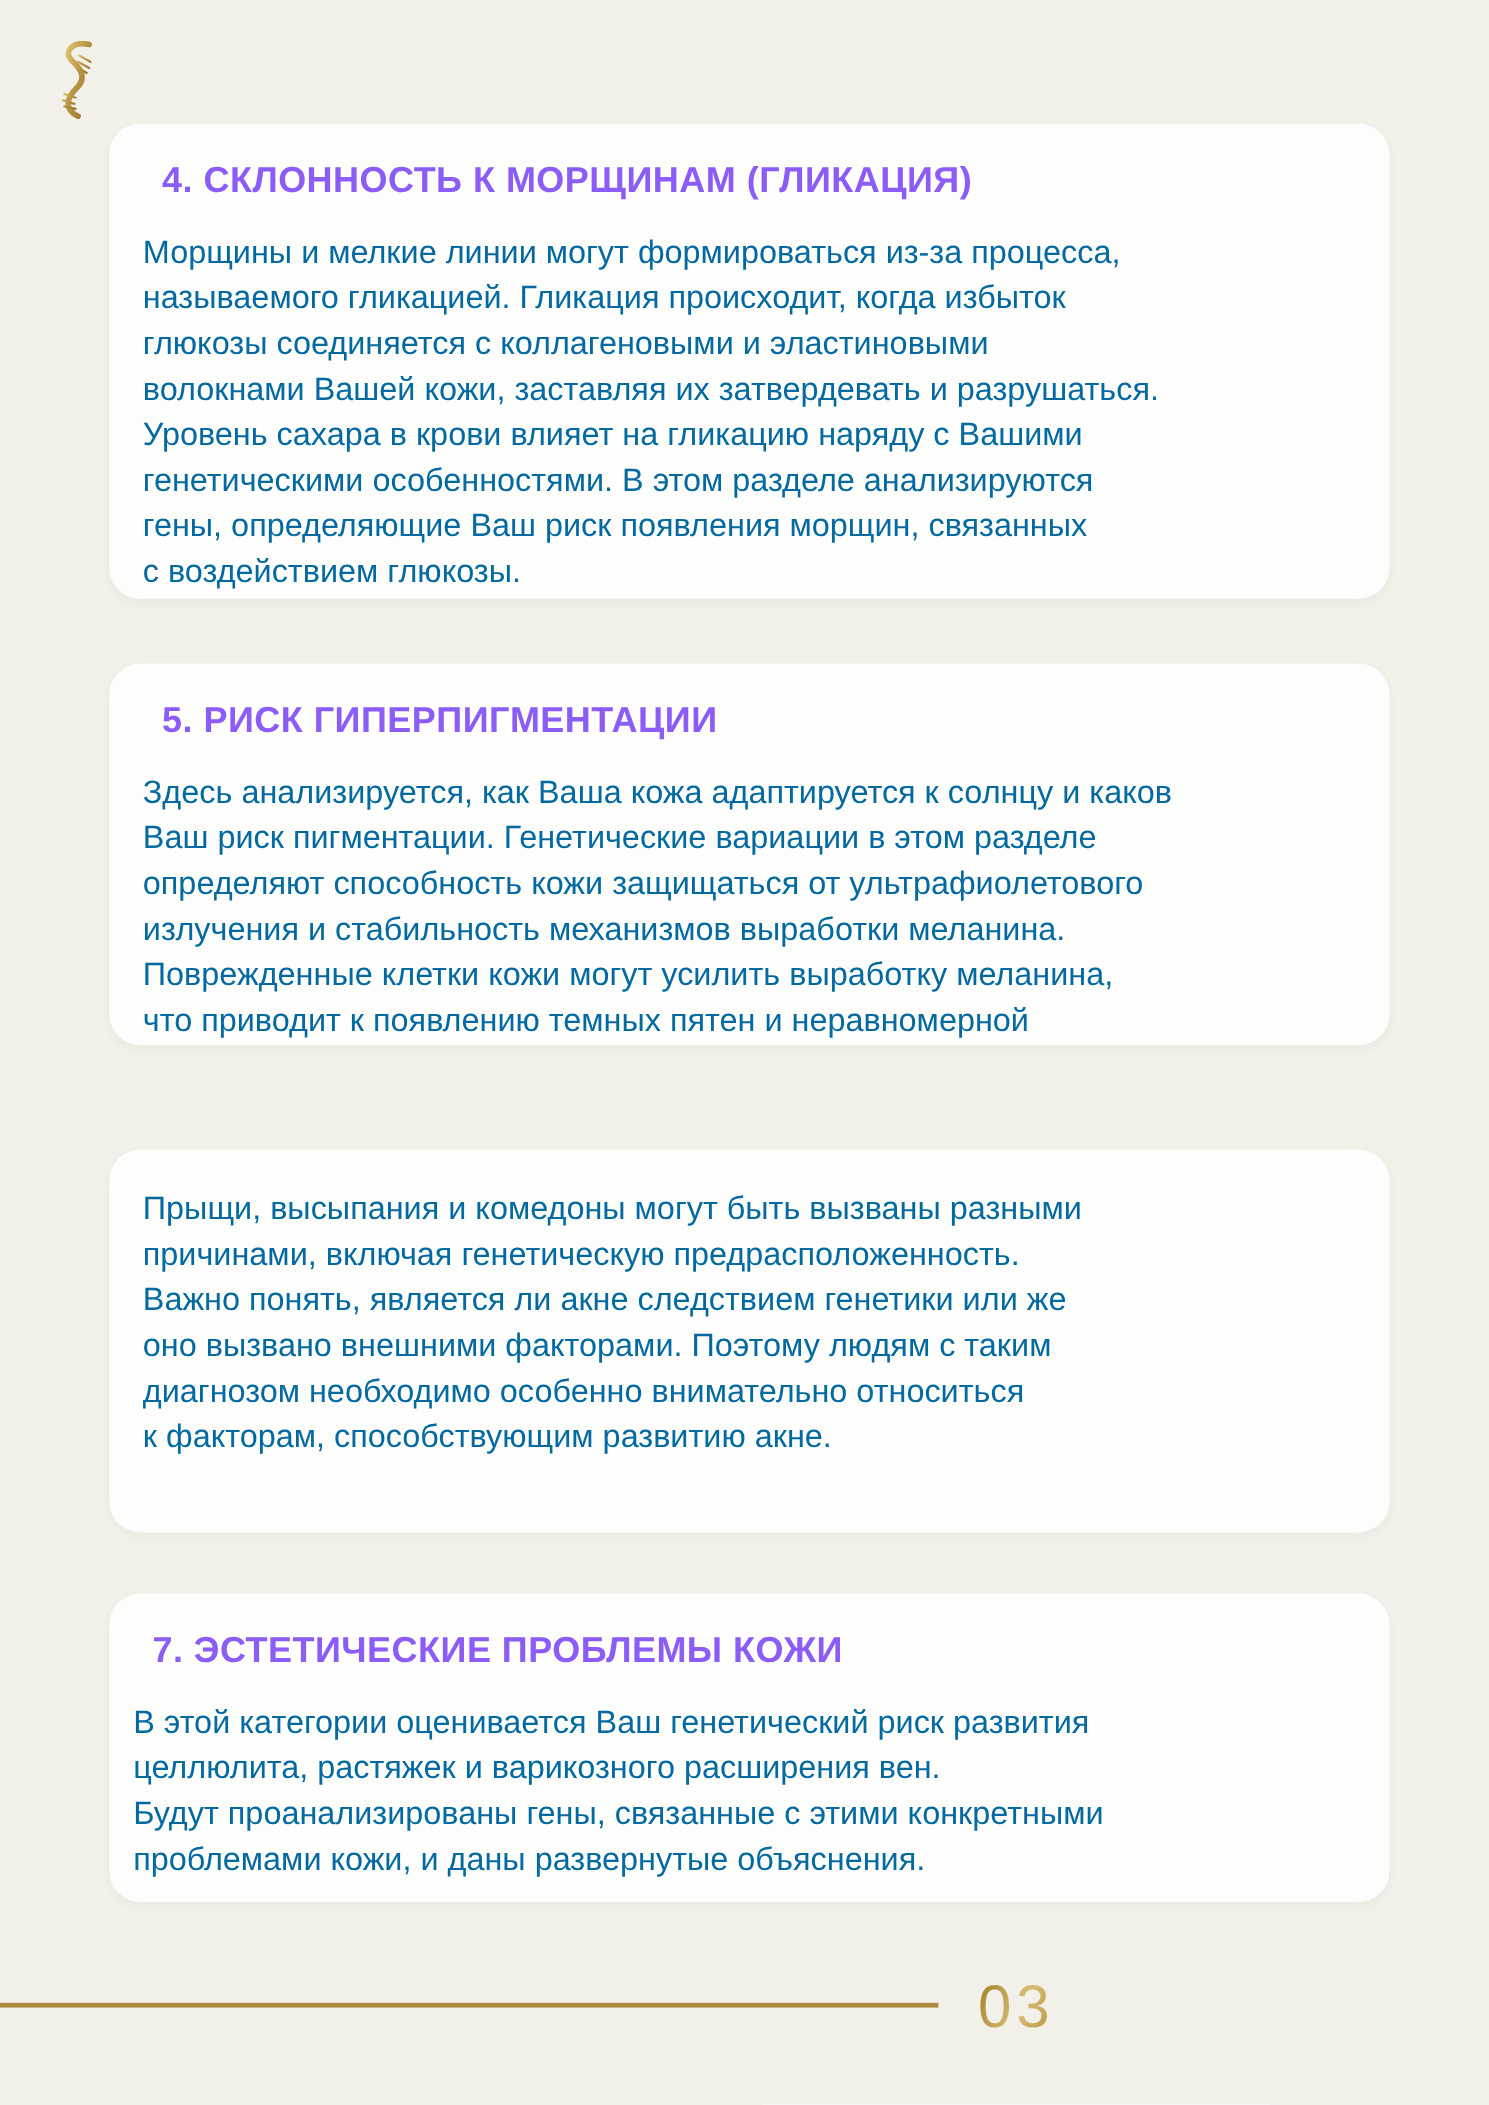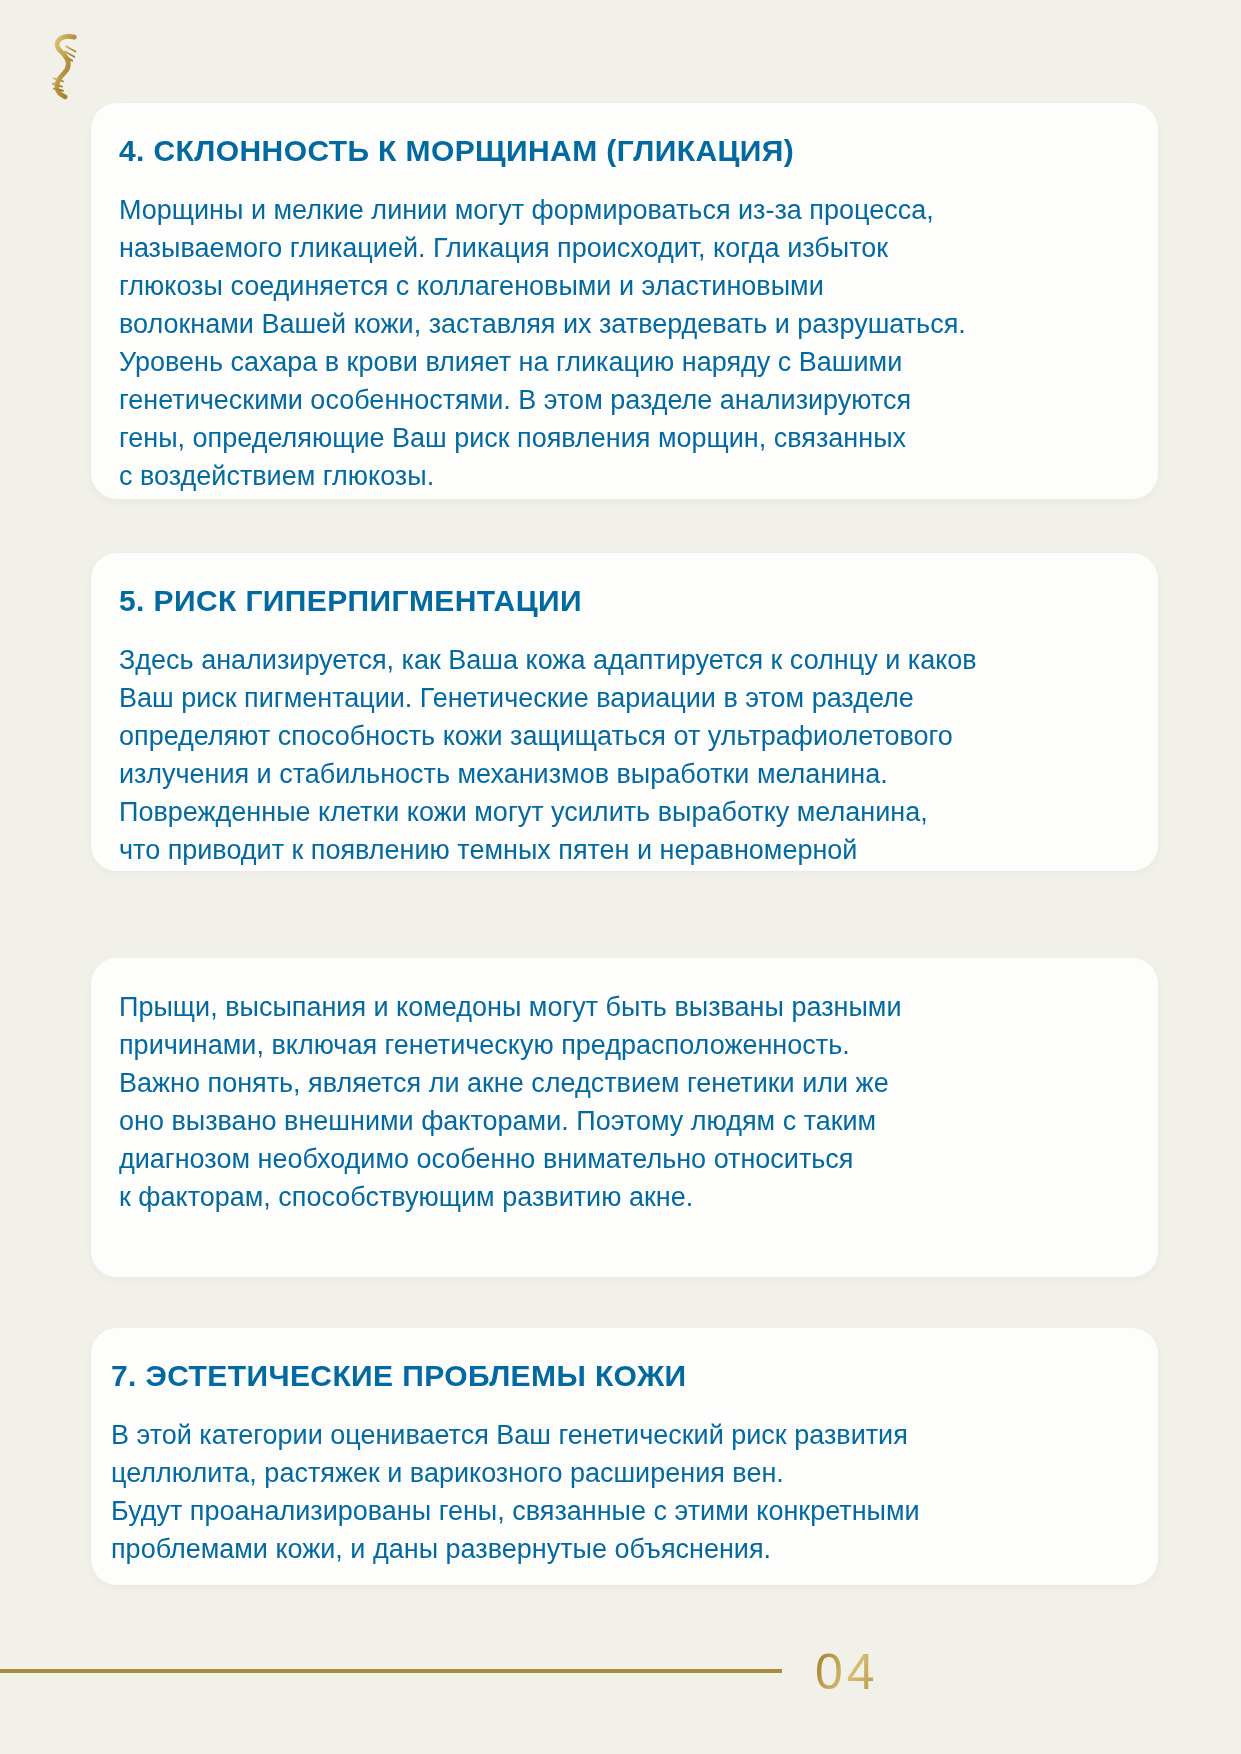--- a/index.html
+++ b/index.html
@@ -26,26 +26,26 @@
     left: 91px;
     width: 1067px;
     background: #fdfdfc;
     border-radius: 26px;
     box-sizing: border-box;
     padding: 30px 60px 0 28px;
     box-shadow: 0 3px 8px rgba(60,60,50,0.04);
     overflow: hidden;
   }
   .card h2 {
-    margin: 0 0 22px 0;
+    margin: 0 0 22px 16px;
     font-size: 30px;
     line-height: 36px;
     font-weight: bold;
     letter-spacing: 0.4px;
-    color: #0369a1;
+    color: #8b5cf6;
   }
   .card p {
     margin: 0;
     font-size: 27px;
     line-height: 38px;
     color: #0369a1;
     white-space: pre-line;
   }
   .card-1 { top: 103px;  height: 396px; }
   .card-2 { top: 553px;  height: 318px; }
@@ -126,15 +126,15 @@
 
   <section class="card card-4">
     <h2>7. ЭСТЕТИЧЕСКИЕ ПРОБЛЕМЫ КОЖИ</h2>
     <p>В этой категории оценивается Ваш генетический риск развития
 целлюлита, растяжек и варикозного расширения вен.
 Будут проанализированы гены, связанные с этими конкретными
 проблемами кожи, и даны развернутые объяснения.</p>
   </section>
 
   <div class="footer-line"></div>
-  <div class="page-number">04</div>
+  <div class="page-number">03</div>
 
 </div>
 
 </body></html>

